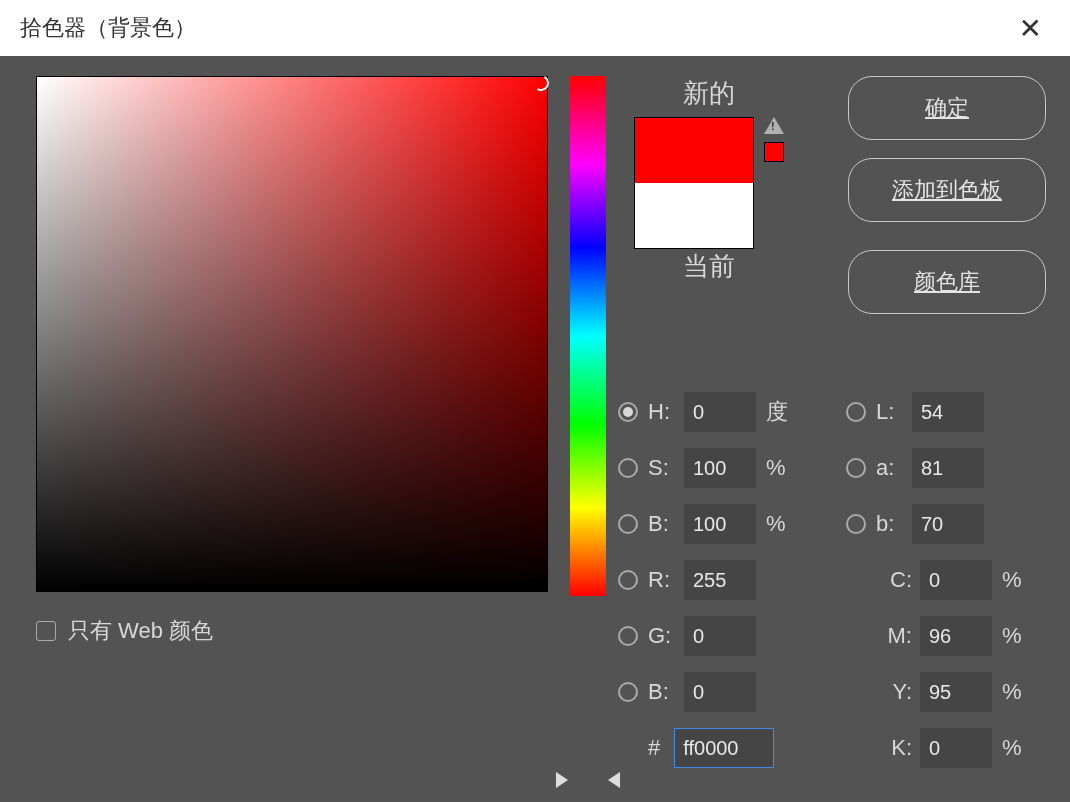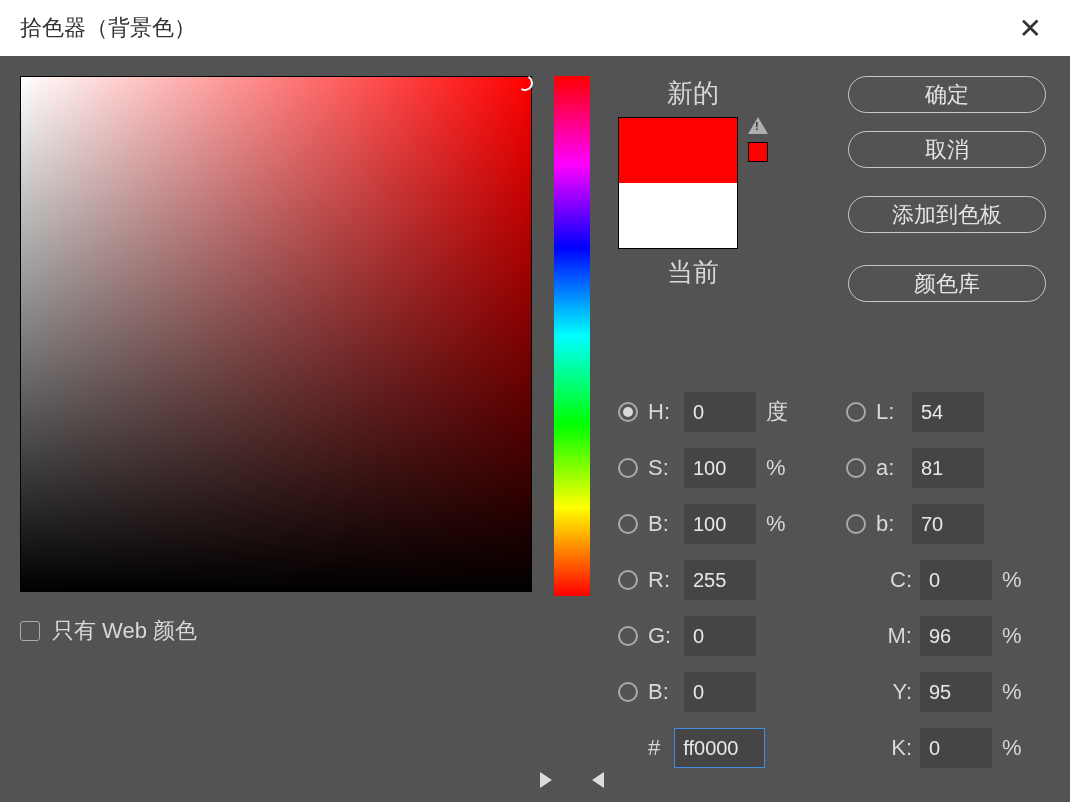--- a/index.html
+++ b/index.html
@@ -2,21 +2,21 @@
 <html><head>
 <meta charset="utf-8">
 <style>
 * { box-sizing: border-box; margin: 0; padding: 0; }
 body { width: 1070px; height: 802px; font-family: "Microsoft YaHei", sans-serif; background: #fff; overflow: hidden; }
 .titlebar { height: 56px; display: flex; align-items: center; justify-content: space-between; padding: 0 20px; background: #fff; }
 .titlebar-title { font-size: 22px; color: #333; text-align: center; }
 .close-btn { font-size: 28px; color: #333; cursor: pointer; padding: 4px 8px; }
 .content { background: #535353; height: 746px; padding: 20px; display: flex; position: relative; }
 
-.left-panel { display: flex; flex-direction: column; }
+.left-panel { display: flex; flex-direction: column; margin-left: 16px; }
 .color-field { width: 512px; height: 516px; position: relative; border: 1px solid #000; cursor: crosshair;
   background: linear-gradient(to bottom, transparent 0%, #000 100%),
               linear-gradient(to right, #fff 0%, #ff0000 100%); }
 .color-field-cursor { position: absolute; top: -2px; right: -2px; width: 16px; height: 16px; border: 2px solid #fff; border-radius: 50%; border-left-color: transparent; border-top-color: transparent; transform: rotate(-15deg); }
 .web-only { display: flex; align-items: center; gap: 12px; margin-top: 24px; color: #d8d8d8; font-size: 22px; }
 .checkbox { width: 20px; height: 20px; border: 1.5px solid #aaa; border-radius: 3px; background: #535353; cursor: pointer; }
 
 .hue-strip-wrap { position: relative; margin-left: 22px; }
 .hue-strip { width: 36px; height: 520px; cursor: pointer;
   background: linear-gradient(to bottom,
@@ -30,34 +30,34 @@
 .preview-label { color: #d8d8d8; font-size: 26px; margin-bottom: 6px; }
 .preview-box { border: 1px solid #000; display: flex; flex-direction: column; }
 .preview-swatch { width: 118px; height: 65px; cursor: pointer; }
 .preview-new { background: #ff0000; }
 .preview-cur { background: #fff; }
 .warn-icon { width: 0; height: 0; border-left: 10px solid transparent; border-right: 10px solid transparent; border-bottom: 17px solid #b0b0b0; position: relative; }
 .warn-icon::after { content: "!"; position: absolute; top: 3px; left: -3px; font-size: 11px; color: #333; font-weight: bold; }
 .mini-swatch { width: 20px; height: 20px; background: #ff0000; border: 1px solid #000; cursor: pointer; }
 
 .buttons { position: absolute; top: 20px; right: 24px; display: flex; flex-direction: column; gap: 18px; }
-.btn { width: 198px; height: 37px; border: 1.5px solid #c8c8c8; border-radius: 24px; background: transparent; color: #e4e4e4; font-size: 22px; display:flex; align-items:center; justify-content:center; cursor: pointer; }
+.btn { width: 198px; height: 64px; border: 1.5px solid #c8c8c8; border-radius: 24px; background: transparent; color: #e4e4e4; font-size: 22px; display:flex; align-items:center; justify-content:center; cursor: pointer; text-decoration: underline; }
 .btn:nth-child(3){ margin-top: 10px; }
 .btn:nth-child(4){ margin-top: 14px; }
 
 .values { position: absolute; top: 334px; left: 618px; right: 20px; display: grid; grid-template-columns: 220px 220px; gap: 12px 8px; color: #d8d8d8; font-size: 22px; }
 .value-row { display: flex; align-items: center; height: 44px; }
 .radio { width: 20px; height: 20px; border: 2px solid #aaa; border-radius: 50%; margin-right: 10px; display:flex; align-items:center; justify-content:center; cursor:pointer; flex-shrink:0; }
 .radio.on::after { content:""; width: 10px; height: 10px; background: #d8d8d8; border-radius:50%; }
 .val-label { width: 36px; text-align:left; }
 .val-label-r { width: 36px; text-align:right; margin-right: 8px; }
 .nospacer { width: 30px; }
 .input { width: 72px; height: 40px; background: #454545; border: 1px solid #454545; color: #e8e8e8; font-size: 20px; padding: 0 8px; }
 .input.focused { border: 1px solid #3d8de8; background:#454545; }
-.input.hex { width: 91px; }
+.input.hex { width: 100px; }
 .unit { margin-left: 10px; width: 24px; }
 
 .hex-row { grid-column: 1; display: flex; align-items: center; height: 44px; }
 .hash { margin-left: 30px; margin-right: 14px; }
 </style>
 </head>
 <body>
 
 <div class="titlebar">
   <div class="titlebar-title">拾色器（背景色）</div>
@@ -87,26 +87,25 @@
     <div style="display:flex;align-items:flex-start;">
       <div class="preview-box">
         <div class="preview-swatch preview-new"></div>
         <div class="preview-swatch preview-cur"></div>
       </div>
       <div style="margin-left:10px;display:flex;flex-direction:column;align-items:center;gap:8px;">
         <div class="warn-icon"></div>
         <div class="mini-swatch"></div>
       </div>
     </div>
-    <div class="preview-label" style="margin-top:6px;">当前</div>
+    <div class="preview-label" style="margin-top:0;">当前</div>
   </div>
 
   <div class="buttons">
     <div class="btn">确定</div>
-    <div class="btn">取消</div>
     <div class="btn">添加到色板</div>
     <div class="btn">颜色库</div>
   </div>
 
   <div class="values">
 
     <div class="value-row">
       <div class="radio on"></div>
       <span class="val-label">H:</span>
       <input class="input" value="0" style="">

